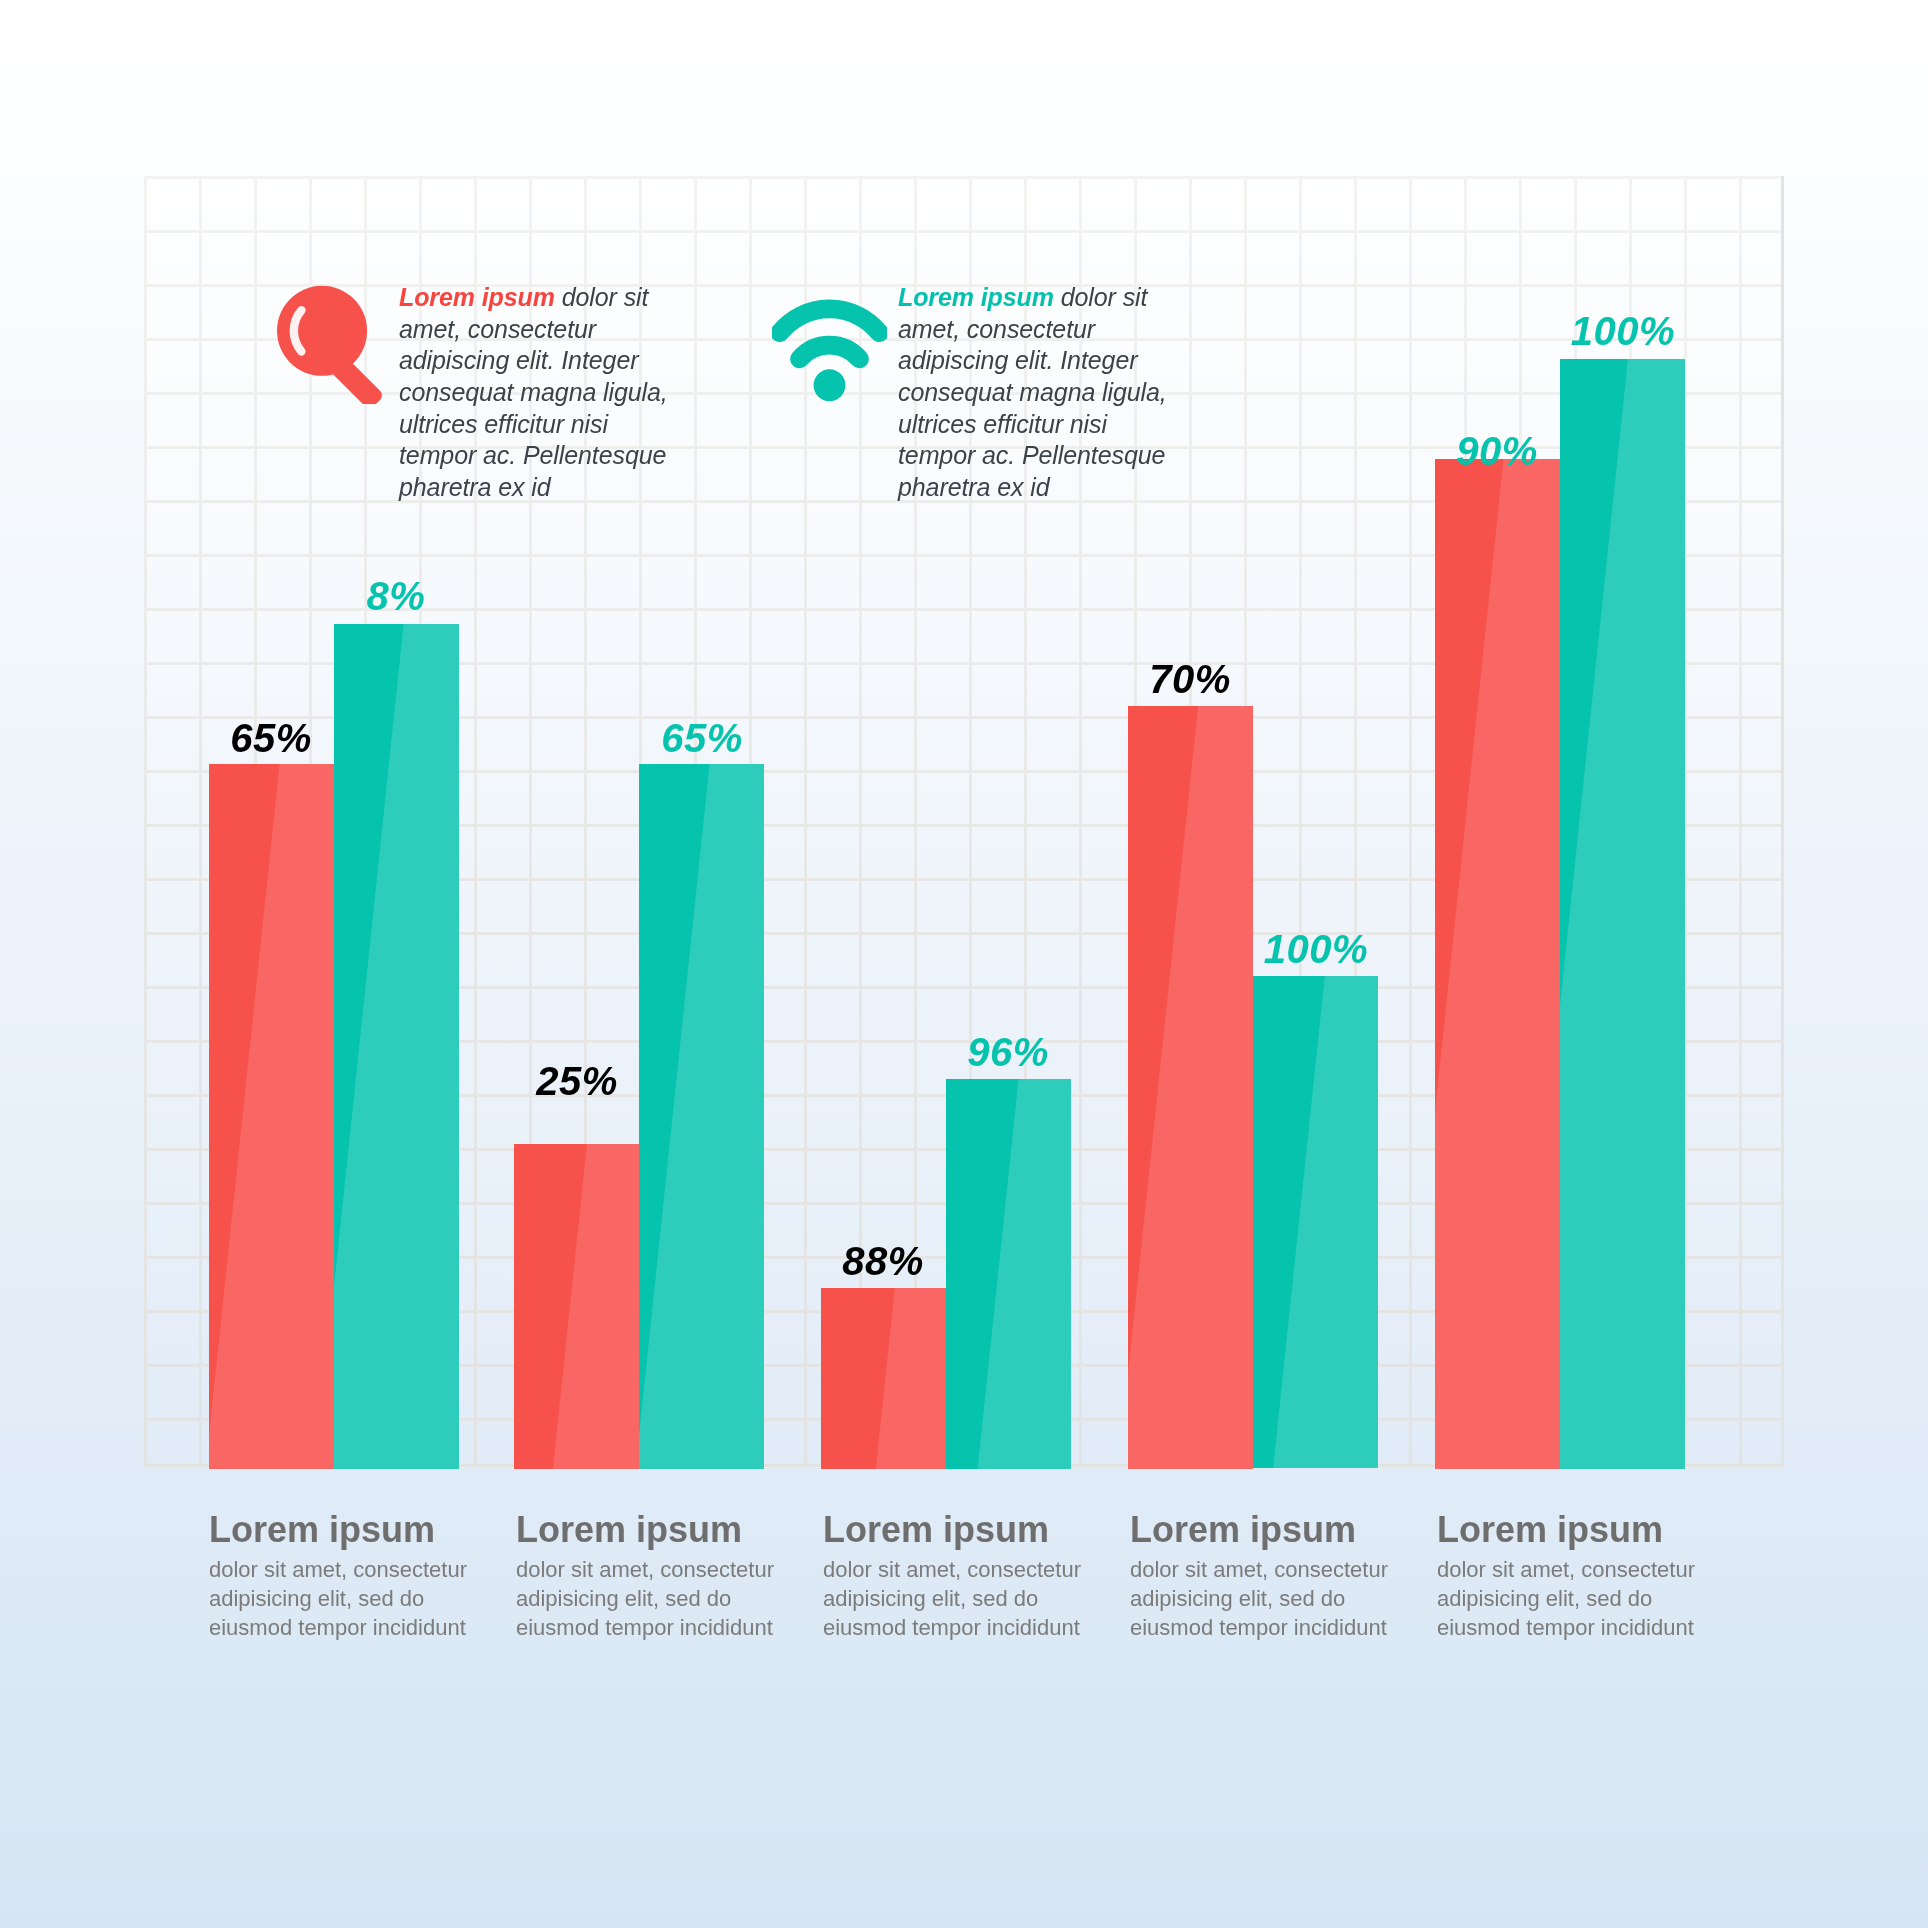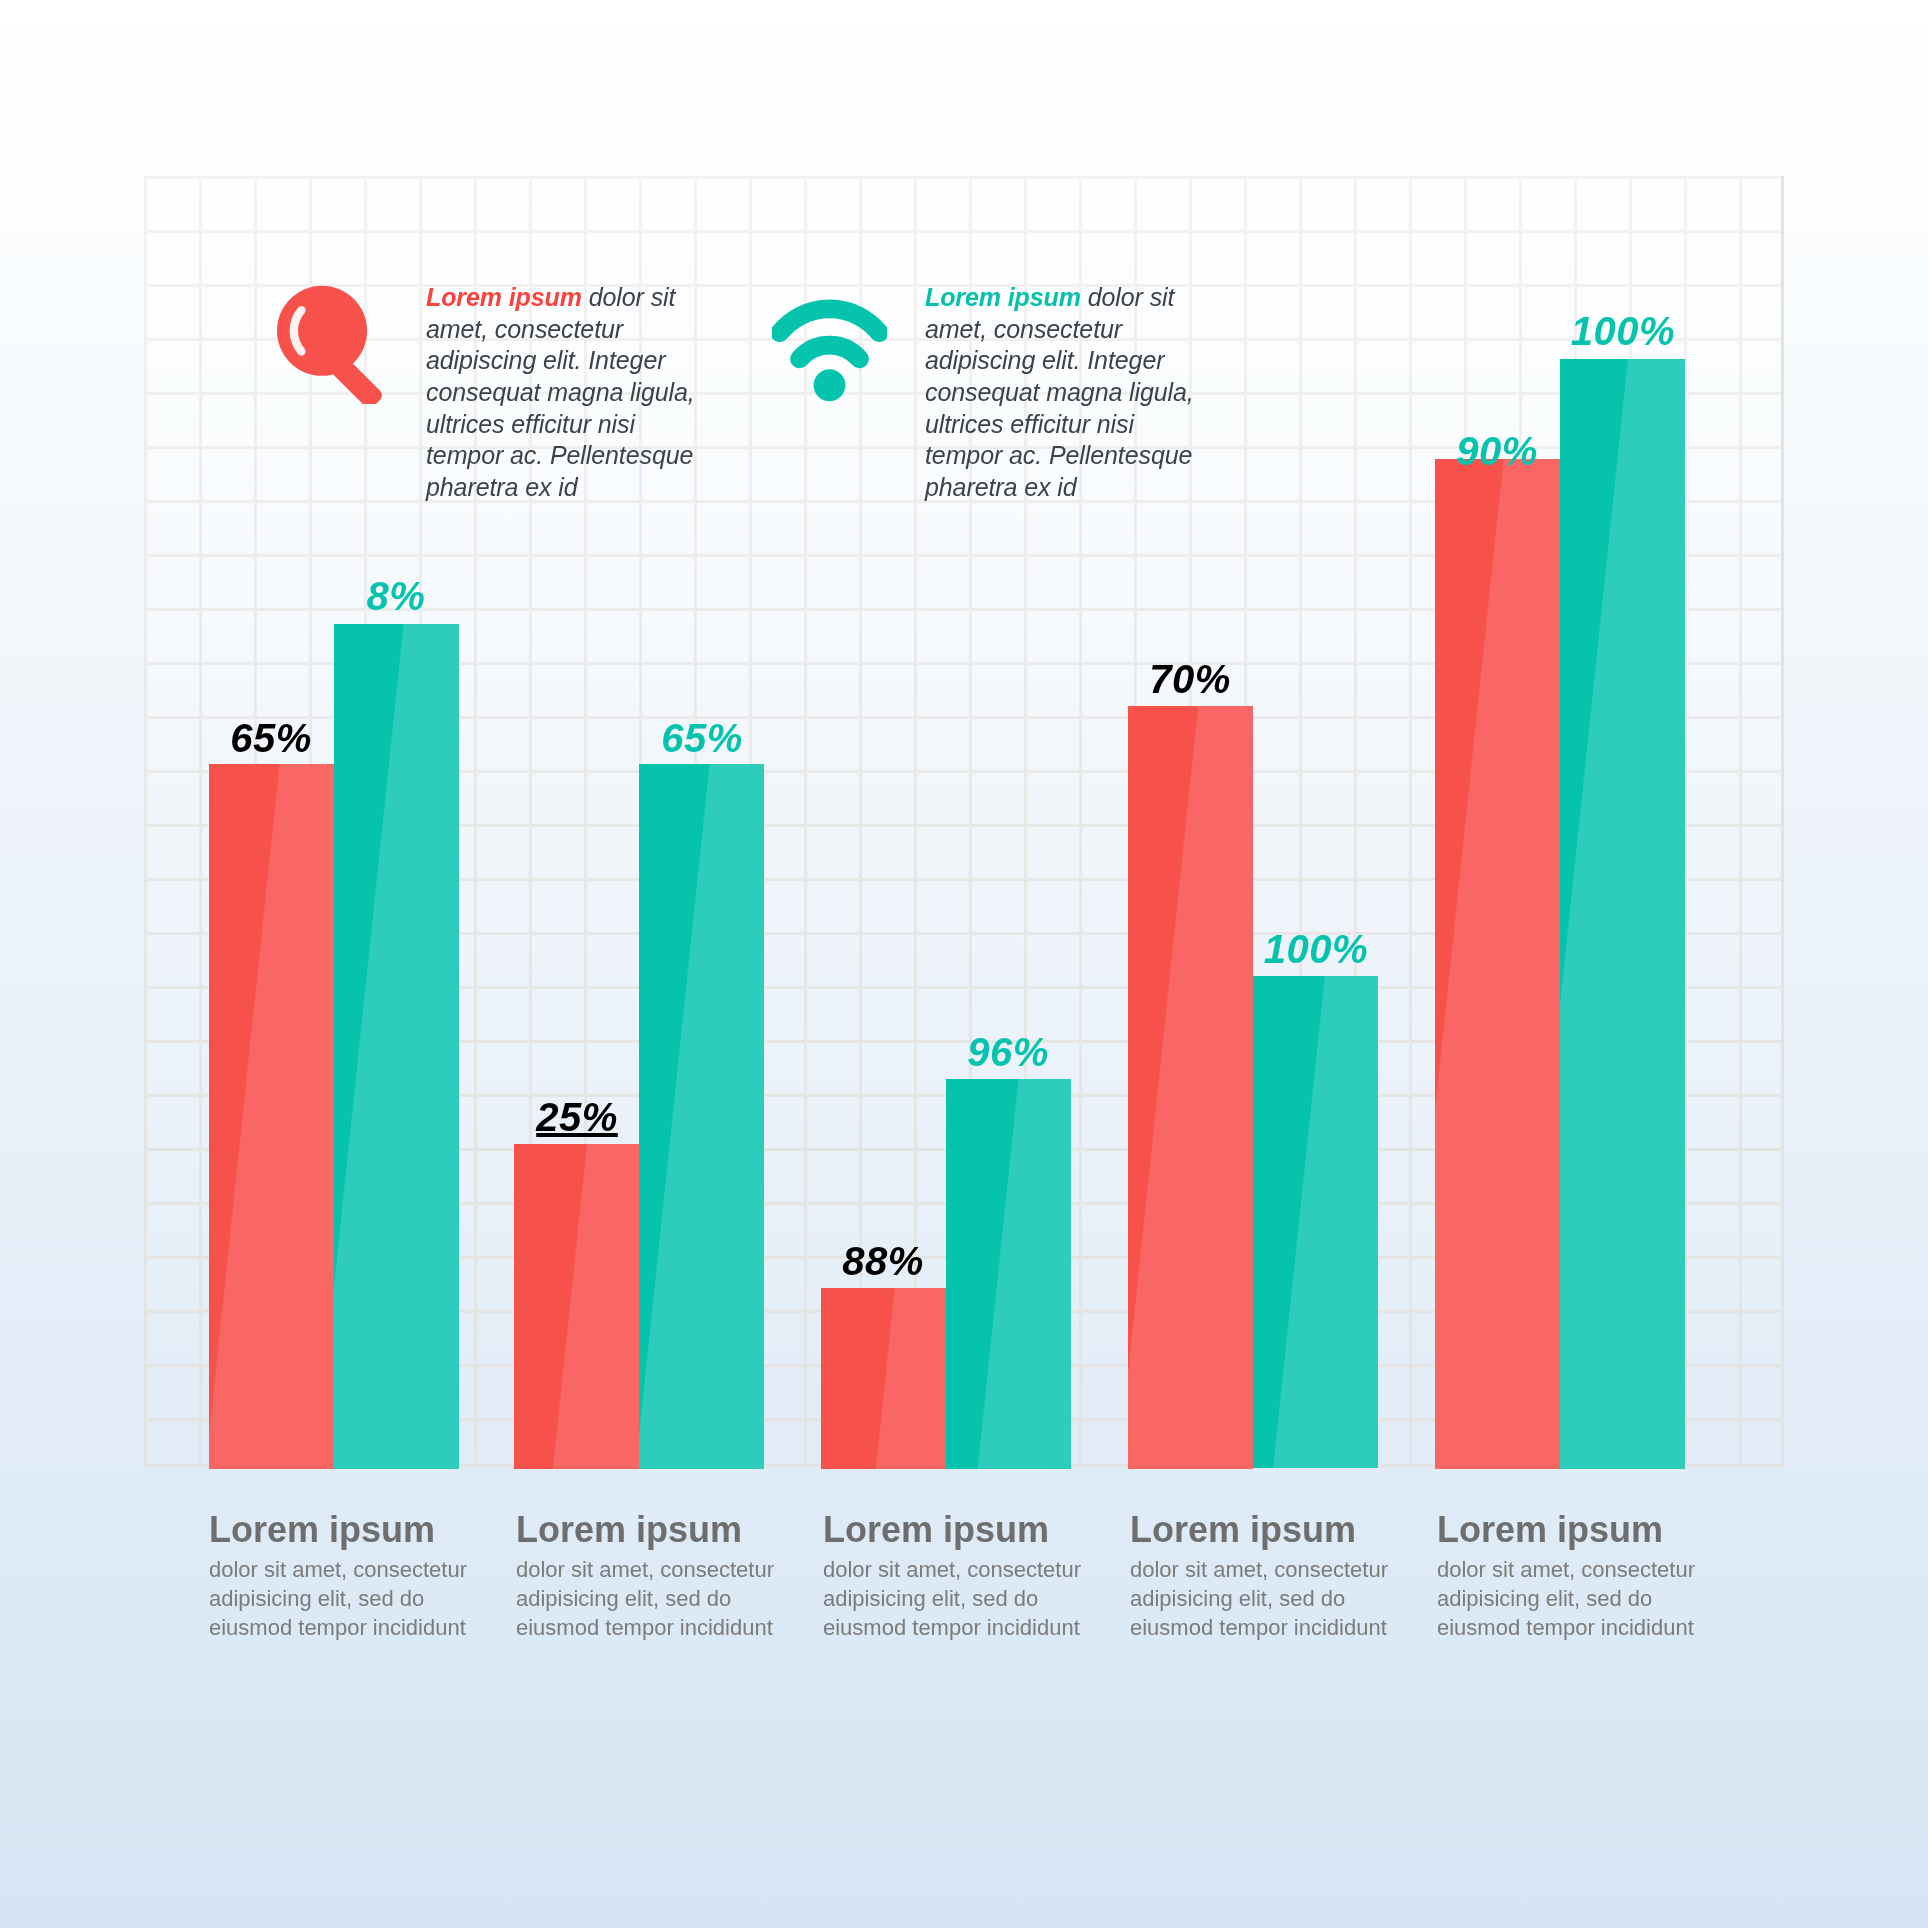--- a/index.html
+++ b/index.html
@@ -35,21 +35,21 @@
   }
   #grid-bottom-edge {
     position:absolute; left:0; bottom:0; width:100%; height:2.8px; background:#e3e3e1;
   }
 
   
   .legend {
     position:absolute;
     display:flex;
     align-items:flex-start;
-    gap:38px;
+    gap:11px;
   }
   #legend-red { left:273px; top:282px; }
   #legend-teal { left:772px; top:282px; }
   .legend-icon { flex:0 0 auto; width:115px; height:122px; position:relative; }
   .legend-text {
     font-style:italic;
     font-size:25px;
     line-height:1.265;
     color:#3c4247;
     width:282px;
@@ -164,21 +164,21 @@
     </div>
   <div class="value-label red" style="left:271px;  top:716px;">65%</div>
   <div class="value-label teal" style="left:396px;  top:574px;">8%</div>
 
   <div class="bar red" style="left:514px;  top:1144px; width:125px; height:325px;">
       <span class="shine"></span>
     </div>
   <div class="bar teal" style="left:639px;  top:764px;  width:125px; height:705px;">
       <span class="shine"></span>
     </div>
-  <div class="value-label red" style="left:577px;  top:1095px;text-decoration:underline;">25%</div>
+  <div class="value-label red" style="left:577px;  top:1059px;">25%</div>
   <div class="value-label teal" style="left:702px;  top:716px;">65%</div>
 
   <div class="bar red" style="left:821px;  top:1288px; width:125px; height:181px;">
       <span class="shine"></span>
     </div>
   <div class="bar teal" style="left:946px; top:1079px; width:125px; height:390px;">
       <span class="shine"></span>
     </div>
   <div class="value-label red" style="left:883px;  top:1239px;">88%</div>
   <div class="value-label teal" style="left:1008px; top:1030px;">96%</div>

